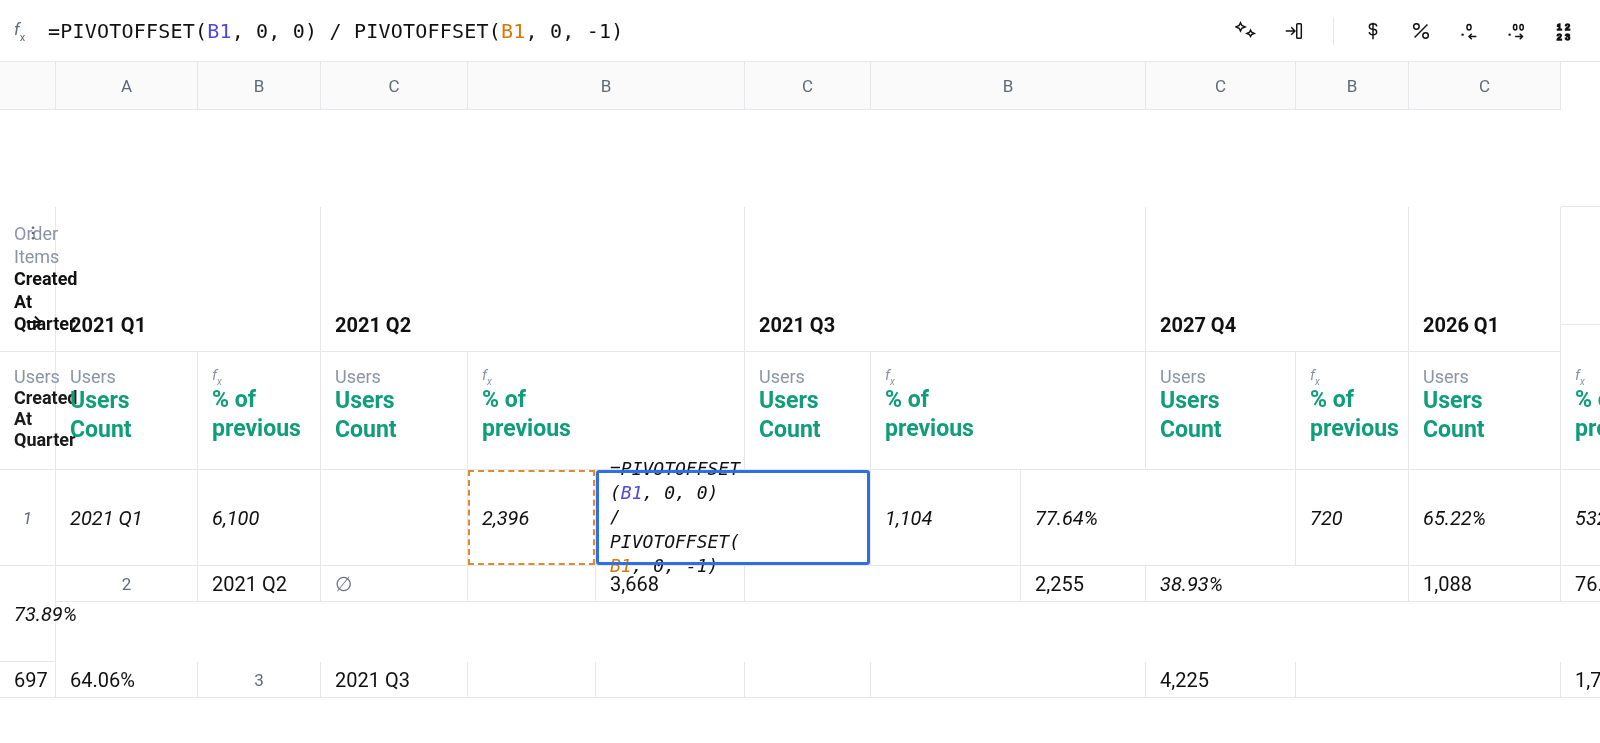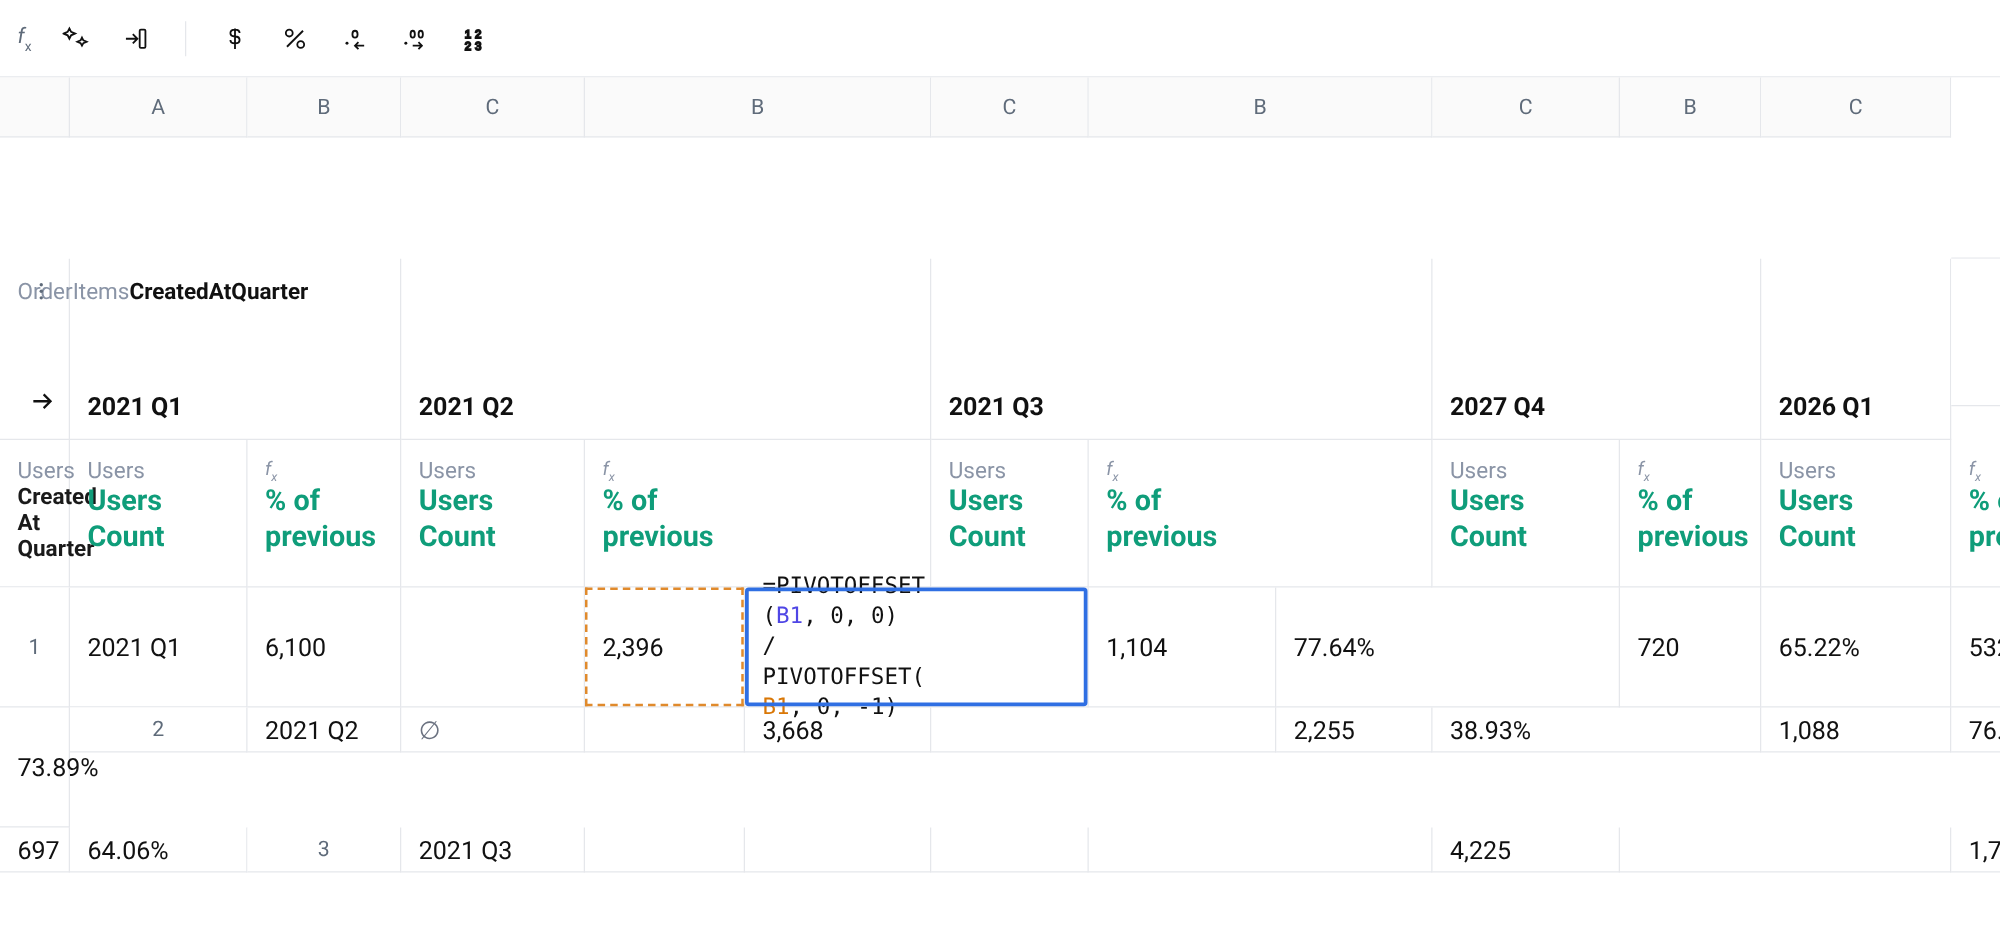--- a/index.html
+++ b/index.html
@@ -21,36 +21,36 @@
 
   
   .grid { display:grid; grid-template-columns: 56px 142px 123px 147px 128px 149px 126px 150px 125px 150px 113px 152px 239px; }
   .hcell, .cell, .rown { border-right:1px solid #e5e7eb; border-bottom:1px solid #e5e7eb; display:flex; align-items:center; }
   .col-letters .hcell { justify-content:center; height:48px; background:#fafafa; color:#5f6b7a; font-size:17px; }
   .col-letters .corner { background:#fafafa; }
 
   .rown { justify-content:center; color:#5f6b7a; background:#fff; font-size:17px; }
 
   .section1 .cell { height:145px; align-items:flex-end; padding:0 14px 14px 14px; }
-  .section1 .cell.aheader { align-items:flex-start; padding-top:16px; position:relative; }
+  .section1 .cell.aheader { align-items:flex-start; padding-top:16px; flex-direction:column; position:relative; }
   .section1 .quarter { font-size:20px; font-weight:700; color:#111; }
   .aheader .lbl-grey { color:#8a94a6; font-size:18px; line-height:1.25; }
   .aheader .lbl-strong { font-weight:700; color:#111; font-size:18px; line-height:1.25; }
   .aheader .arrow-icon { position:absolute; right:10px; bottom:14px; color:#111; }
   .aheader .kebab { position:absolute; right:10px; top:14px; width:24px; height:24px; display:flex; align-items:center; justify-content:center; border-radius:4px; }
   .aheader .kebab svg { width:18px; height:18px; fill:#5f6b7a; }
 
   .section2 .cell { height:118px; align-items:stretch; padding:14px; flex-direction:column; justify-content:flex-start; }
   .section2 .u-grey { color:#8a94a6; font-size:18px; }
   .section2 .u-green { color:#0f9d7a; font-weight:700; font-size:23px; line-height:1.25; }
   .section2 .fx-small { color:#8a94a6; font-style:italic; font-size:15px; }
   .section2 .fx-small sub { font-size:10px; position:relative; top:1px; }
 
   .datarow .cell { height:70px; padding:0 14px; font-size:20px; color:#111; }
-  .datarow.r1 .cell, .datarow.r1 .rown { height:96px; }
+  .datarow.r1 .cell, .datarow.r1 .rown { height:96px;font-style:italic; }
   .datarow .null { color:#6b7280; font-size:20px; }
   .datarow.short .cell, .datarow.short .rown { height:36px; }
 
   
   .dashed { position:relative; }
   .dashed::after {
     content:""; position:absolute; inset:0; pointer-events:none;
     border:2.5px dashed #e08a2c;
   }
   .editing { position:relative; }
@@ -63,20 +63,21 @@
   .editing-inner .ref2 { color:#d97706; }
 
   
   .grid > :nth-child(13n) { border-right:none; }
 </style>
 </head>
 <body>
 
 <div class="formula-bar">
   <span class="fx-label">f<sub>x</sub></span>
+  <div class="formula-text"><span class="eq">=</span><span class="fn">PIVOTOFFSET</span>(<span class="ref">B1</span><span>, 0, 0) / </span><span class="fn">PIVOTOFFSET</span><span>(</span><span class="ref2">B1</span><span>, 0, -1)</span></div>
   <div class="toolbar-icons">
     <div class="tbtn">
         <svg viewBox="0 0 24 24">
           <path d="M6 3l1.5 3L11 7.5 7.5 9 6 12 4.5 9 1 7.5 4.5 6 6 3zM17 11l1.2 2.4L21 14.6l-2.8 1.2L17 18l-1.2-2.2L13 14.6l2.8-1.2L17 11z"></path>
         </svg>
       </div>
     <div class="tbtn">
         <svg viewBox="0 0 24 24">
           <path d="M3 12h9M9 8l4 4-4 4"></path>
           <rect x="15" y="4" width="5" height="16" rx="1"></rect>
@@ -252,19 +253,19 @@
     <div class="cell">720</div>
     <div class="cell">65.22%</div>
     <div class="cell">532</div>
     <div class="cell">73.89%</div>
   </div>
 
   <div id="rows-anchor" style="display:contents"></div>
 
 <div class="datarow short" style="display: contents;"><div class="rown">2</div><div class="cell">2021 Q2</div><div class="cell">
         <span class="null">∅</span>
-      </div><div class="cell"></div><div class="cell">3,668</div><div class="cell" style="grid-column: span 2;"></div><div class="cell">2,255</div><div class="cell" style="grid-column: span 2;">38.93%</div><div class="cell">1,088</div><div class="cell">76.19%</div><div class="cell">697</div><div class="cell">64.06%</div></div>
+      </div><div class="cell"></div><div class="cell">3,668</div><div class="cell" style="grid-column: span 2;"></div><div class="cell">2,255</div><div class="cell" style="grid-column: span 2; font-style: italic;">38.93%</div><div class="cell">1,088</div><div class="cell">76.19%</div><div class="cell">697</div><div class="cell">64.06%</div></div>
     <div class="datarow short" style="display: contents;"><div class="rown">3</div><div class="cell">2021 Q3</div><div class="cell"></div><div class="cell"></div><div class="cell"></div><div class="cell" style="grid-column: span 2;"></div><div class="cell">4,225</div><div class="cell" style="grid-column: span 2;"></div><div class="cell">1,747</div></div>
     <div class="datarow short" style="display: contents;"></div>
     <div class="datarow short" style="display: contents;"></div>
     <div class="datarow short" style="display: contents;"></div>
     <div class="datarow short" style="display: contents;"></div>
   </div>
 
 </body></html>

